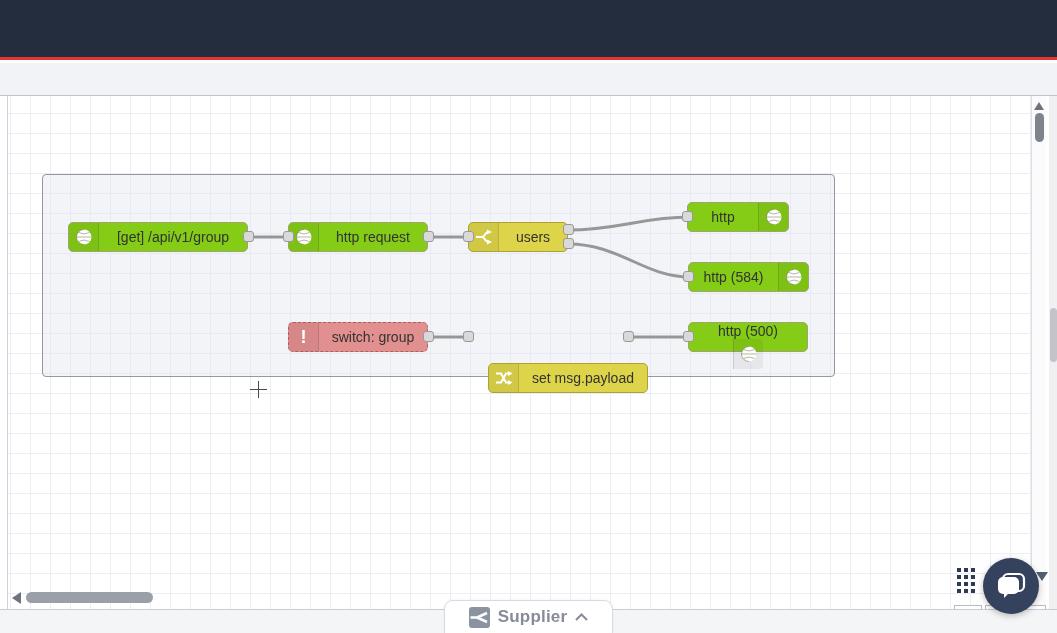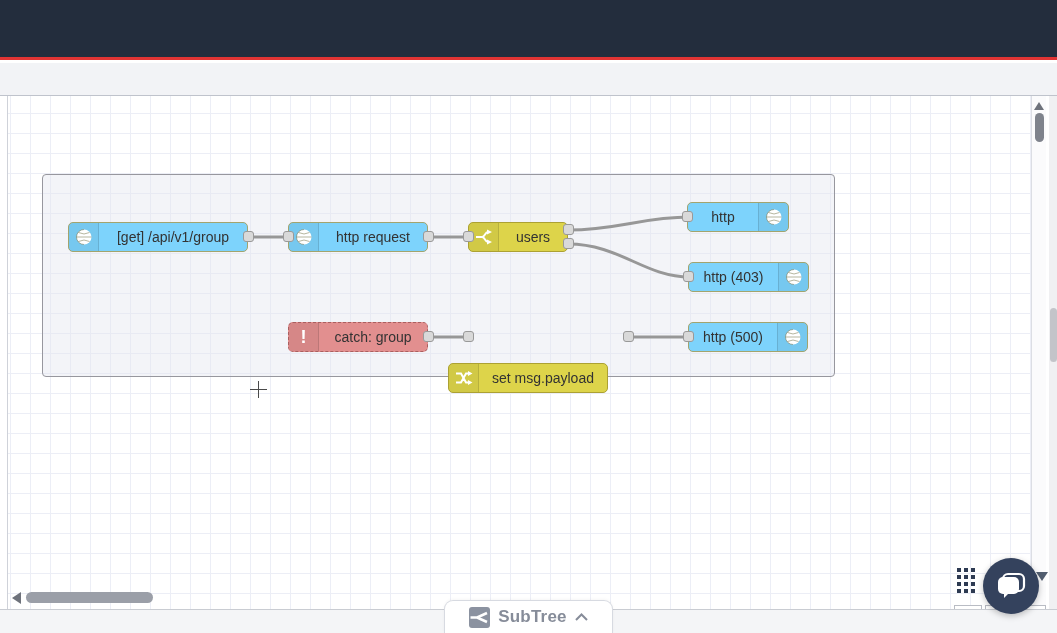--- a/index.html
+++ b/index.html
@@ -49,21 +49,21 @@
 
   #wire-layer { position:absolute; left:0; top:0; width:1057px; height:633px; pointer-events:none; }
 
   .node { position:absolute; height:30px; border-radius:5px; display:flex; align-items:center;
     font-size:14px; color:#333; cursor:pointer; }
   .node .icon-cell { width:30px; height:28px; flex:0 0 30px; display:flex; align-items:center; justify-content:center;
     background:rgba(0,0,0,0.05); }
   .node .icon-left { border-right:1px solid rgba(0,0,0,0.12); border-radius:4px 0 0 4px; }
   .node .icon-right { border-left:1px solid rgba(0,0,0,0.12); border-radius:0 4px 4px 0; }
   .node .lbl { flex:1; text-align:center; padding:0 6px; white-space:nowrap; }
-  .n-http  { background:#7dd3fc; border:1px solid #a2a46e; }
+  .n-http  { background:#84cc16; border:1px solid #a2a46e; }
   .n-func  { background:#ddd44a; border:1px solid #aca133; }
   .n-catch { background:#e28f8f; border:1px dashed #a95f5f; }
   .port { position:absolute; width:11px; height:11px; background:#d9d9d9; border:1px solid #999;
     border-radius:3px; cursor:crosshair; z-index:5; }
 
   #crosshair-h { position:absolute; left:250px; top:389px; width:17px; height:1px; background:#4a4a4a; }
   #crosshair-v { position:absolute; left:258px; top:381px; width:1px; height:17px; background:#4a4a4a; }
 
   
   #hscroll-arrow { position:absolute; left:12px; top:592px; width:0; height:0;
@@ -163,49 +163,49 @@
   <span class="icon-cell icon-right">
     <svg width="18" height="18" viewBox="0 0 18 18">
         <circle cx="9" cy="9" r="7.5" fill="#fff"></circle>
         <path d="M9 1.5 a7.5 7.5 0 0 0 0 15 M1.5 9 h15 M3.5 4.5 q5.5 3 11 0 M3.5 13.5 q5.5 -3 11 0" stroke="rgba(120,120,80,.55)" stroke-width="1" fill="none"></path>
       </svg>
   </span>
 </div>
 <div class="port" style="left:682px; top:211px;"></div>
 
 <div class="node n-http" style="left:688px; top:262px; width:121px;">
-  <span class="lbl">http (403)</span>
+  <span class="lbl">http (584)</span>
   <span class="icon-cell icon-right">
     <svg width="18" height="18" viewBox="0 0 18 18">
         <circle cx="9" cy="9" r="7.5" fill="#fff"></circle>
         <path d="M9 1.5 a7.5 7.5 0 0 0 0 15 M1.5 9 h15 M3.5 4.5 q5.5 3 11 0 M3.5 13.5 q5.5 -3 11 0" stroke="rgba(120,120,80,.55)" stroke-width="1" fill="none"></path>
       </svg>
   </span>
 </div>
 <div class="port" style="left:683px; top:271px;"></div>
 
 <div class="node n-catch" style="left:288px; top:322px; width:140px;">
   <span class="icon-cell icon-left" style="color:#fff; font-weight:bold; font-size:18px;">!</span>
-  <span class="lbl">catch: group</span>
+  <span class="lbl">switch: group</span>
 </div>
 <div class="port" style="left:423px; top:331px;"></div>
 
-<div class="node n-func" style="left:448px; top:322px; width:160px;margin-top:41px;">
+<div class="node n-func" style="left:488px; top:322px; width:160px;margin-top:41px;">
   <span class="icon-cell icon-left">
     <svg width="18" height="18" viewBox="0 0 18 18">
         <path d="M1 4.5 H6 L11 13.5 H14 M1 13.5 H6 L11 4.5 H14" stroke="#fff" stroke-width="2" fill="none"></path>
         <path d="M13 2 L17.5 4.5 L13 7 Z M13 11 L17.5 13.5 L13 16 Z" fill="#fff"></path>
       </svg>
   </span>
   <span class="lbl">set msg.payload</span>
 </div>
 <div class="port" style="left:463px; top:331px;"></div>
 <div class="port" style="left:623px; top:331px;"></div>
 
-<div class="node n-http" style="left:688px; top:322px; width:120px;">
+<div class="node n-http" style="left:688px; top:322px; width:120px;flex-direction:column;">
   <span class="lbl">http (500)</span>
   <span class="icon-cell icon-right">
     <svg width="18" height="18" viewBox="0 0 18 18">
         <circle cx="9" cy="9" r="7.5" fill="#fff"></circle>
         <path d="M9 1.5 a7.5 7.5 0 0 0 0 15 M1.5 9 h15 M3.5 4.5 q5.5 3 11 0 M3.5 13.5 q5.5 -3 11 0" stroke="rgba(120,120,80,.55)" stroke-width="1" fill="none"></path>
       </svg>
   </span>
 </div>
 <div class="port" style="left:683px; top:331px;"></div>
 
@@ -263,21 +263,21 @@
     <rect x="3" y="6" width="21" height="17" rx="5" fill="#fff"></rect>
     <path d="M9 21 L9 27 L15 21 Z" fill="#fff"></path>
   </svg>
 </div>
 
 <div id="ff-pill">
   <svg width="21" height="21" viewBox="0 0 21 21">
     <rect x="0" y="0" width="21" height="21" rx="3" fill="#8b92a0"></rect>
     <path d="M18 6 L8 10.5 L18 15 M1.5 10.5 H8" stroke="#fff" stroke-width="2.6" fill="none"></path>
   </svg>
-  <span id="ff-pill-label">SubTree</span>
+  <span id="ff-pill-label">Supplier</span>
   <svg width="13" height="8" viewBox="0 0 13 8">
       <path d="M1 7 L6.5 1.5 L12 7" stroke="#868c99" stroke-width="2" fill="none"></path>
     </svg>
 </div>
 
 <div id="tabbar"></div>
 <div id="tab-blank"></div>
 <div class="tab" style="left:28px; width:188px;">
   <span>Development</span>
 </div>

